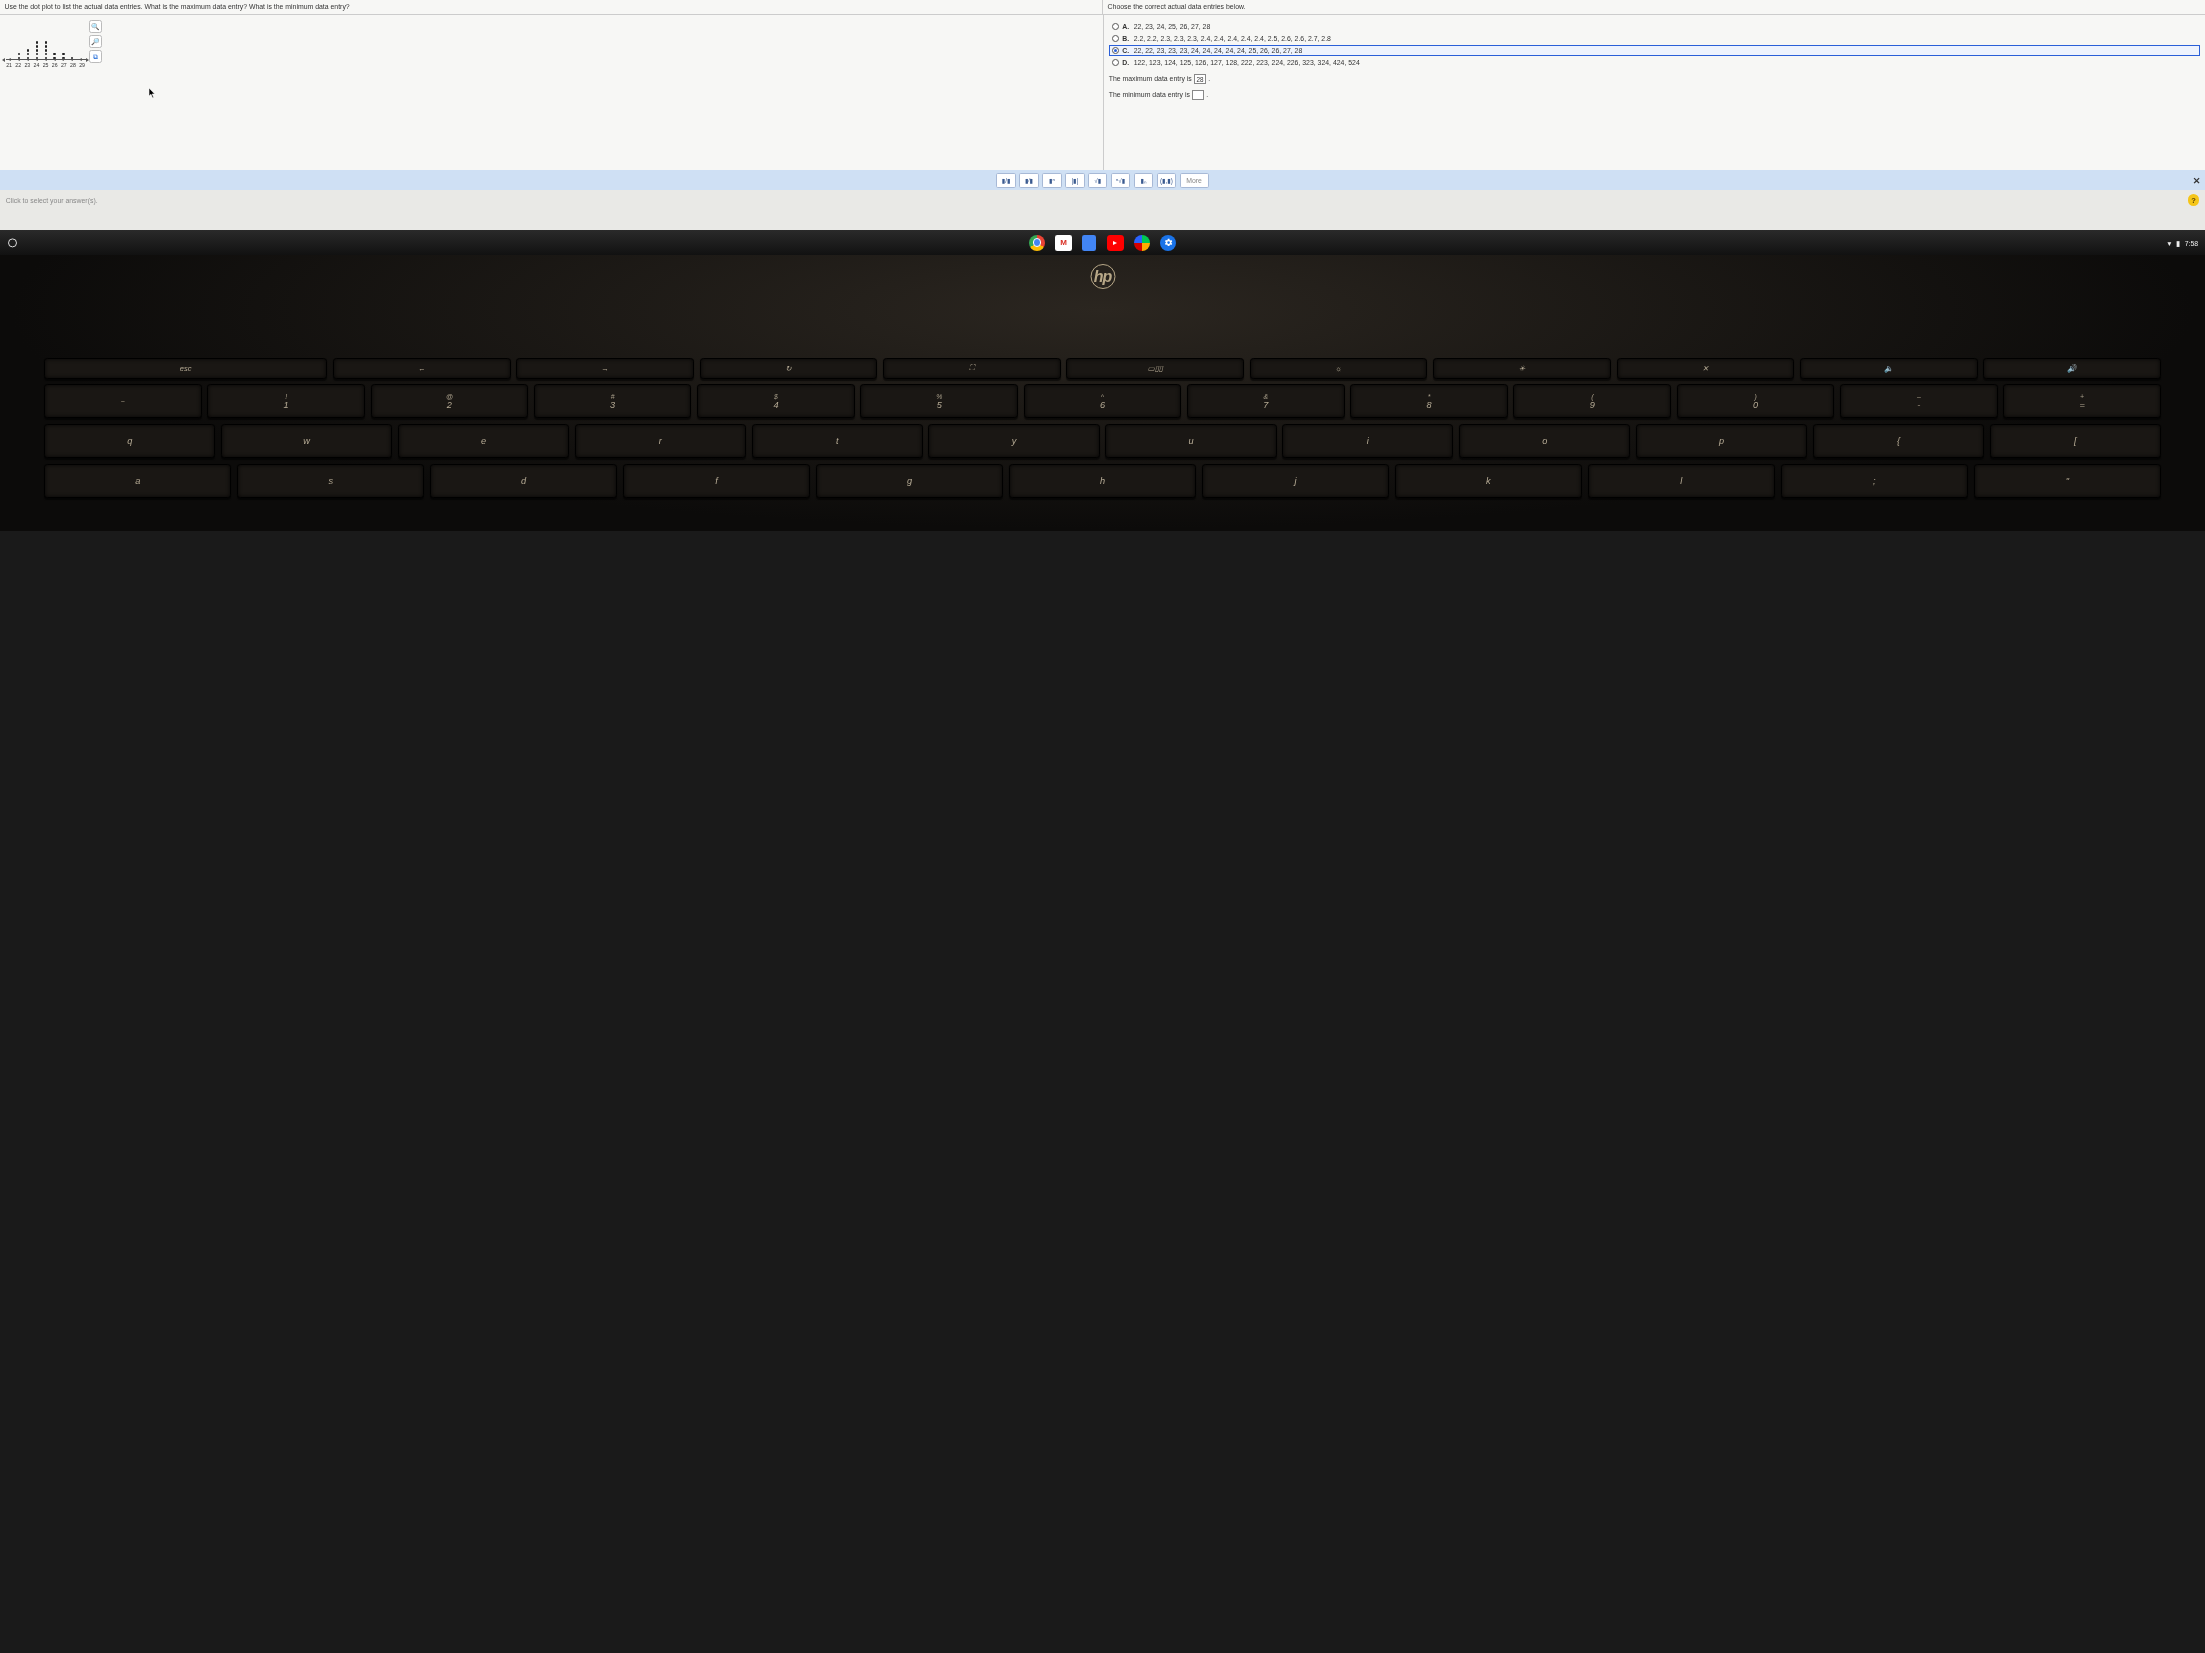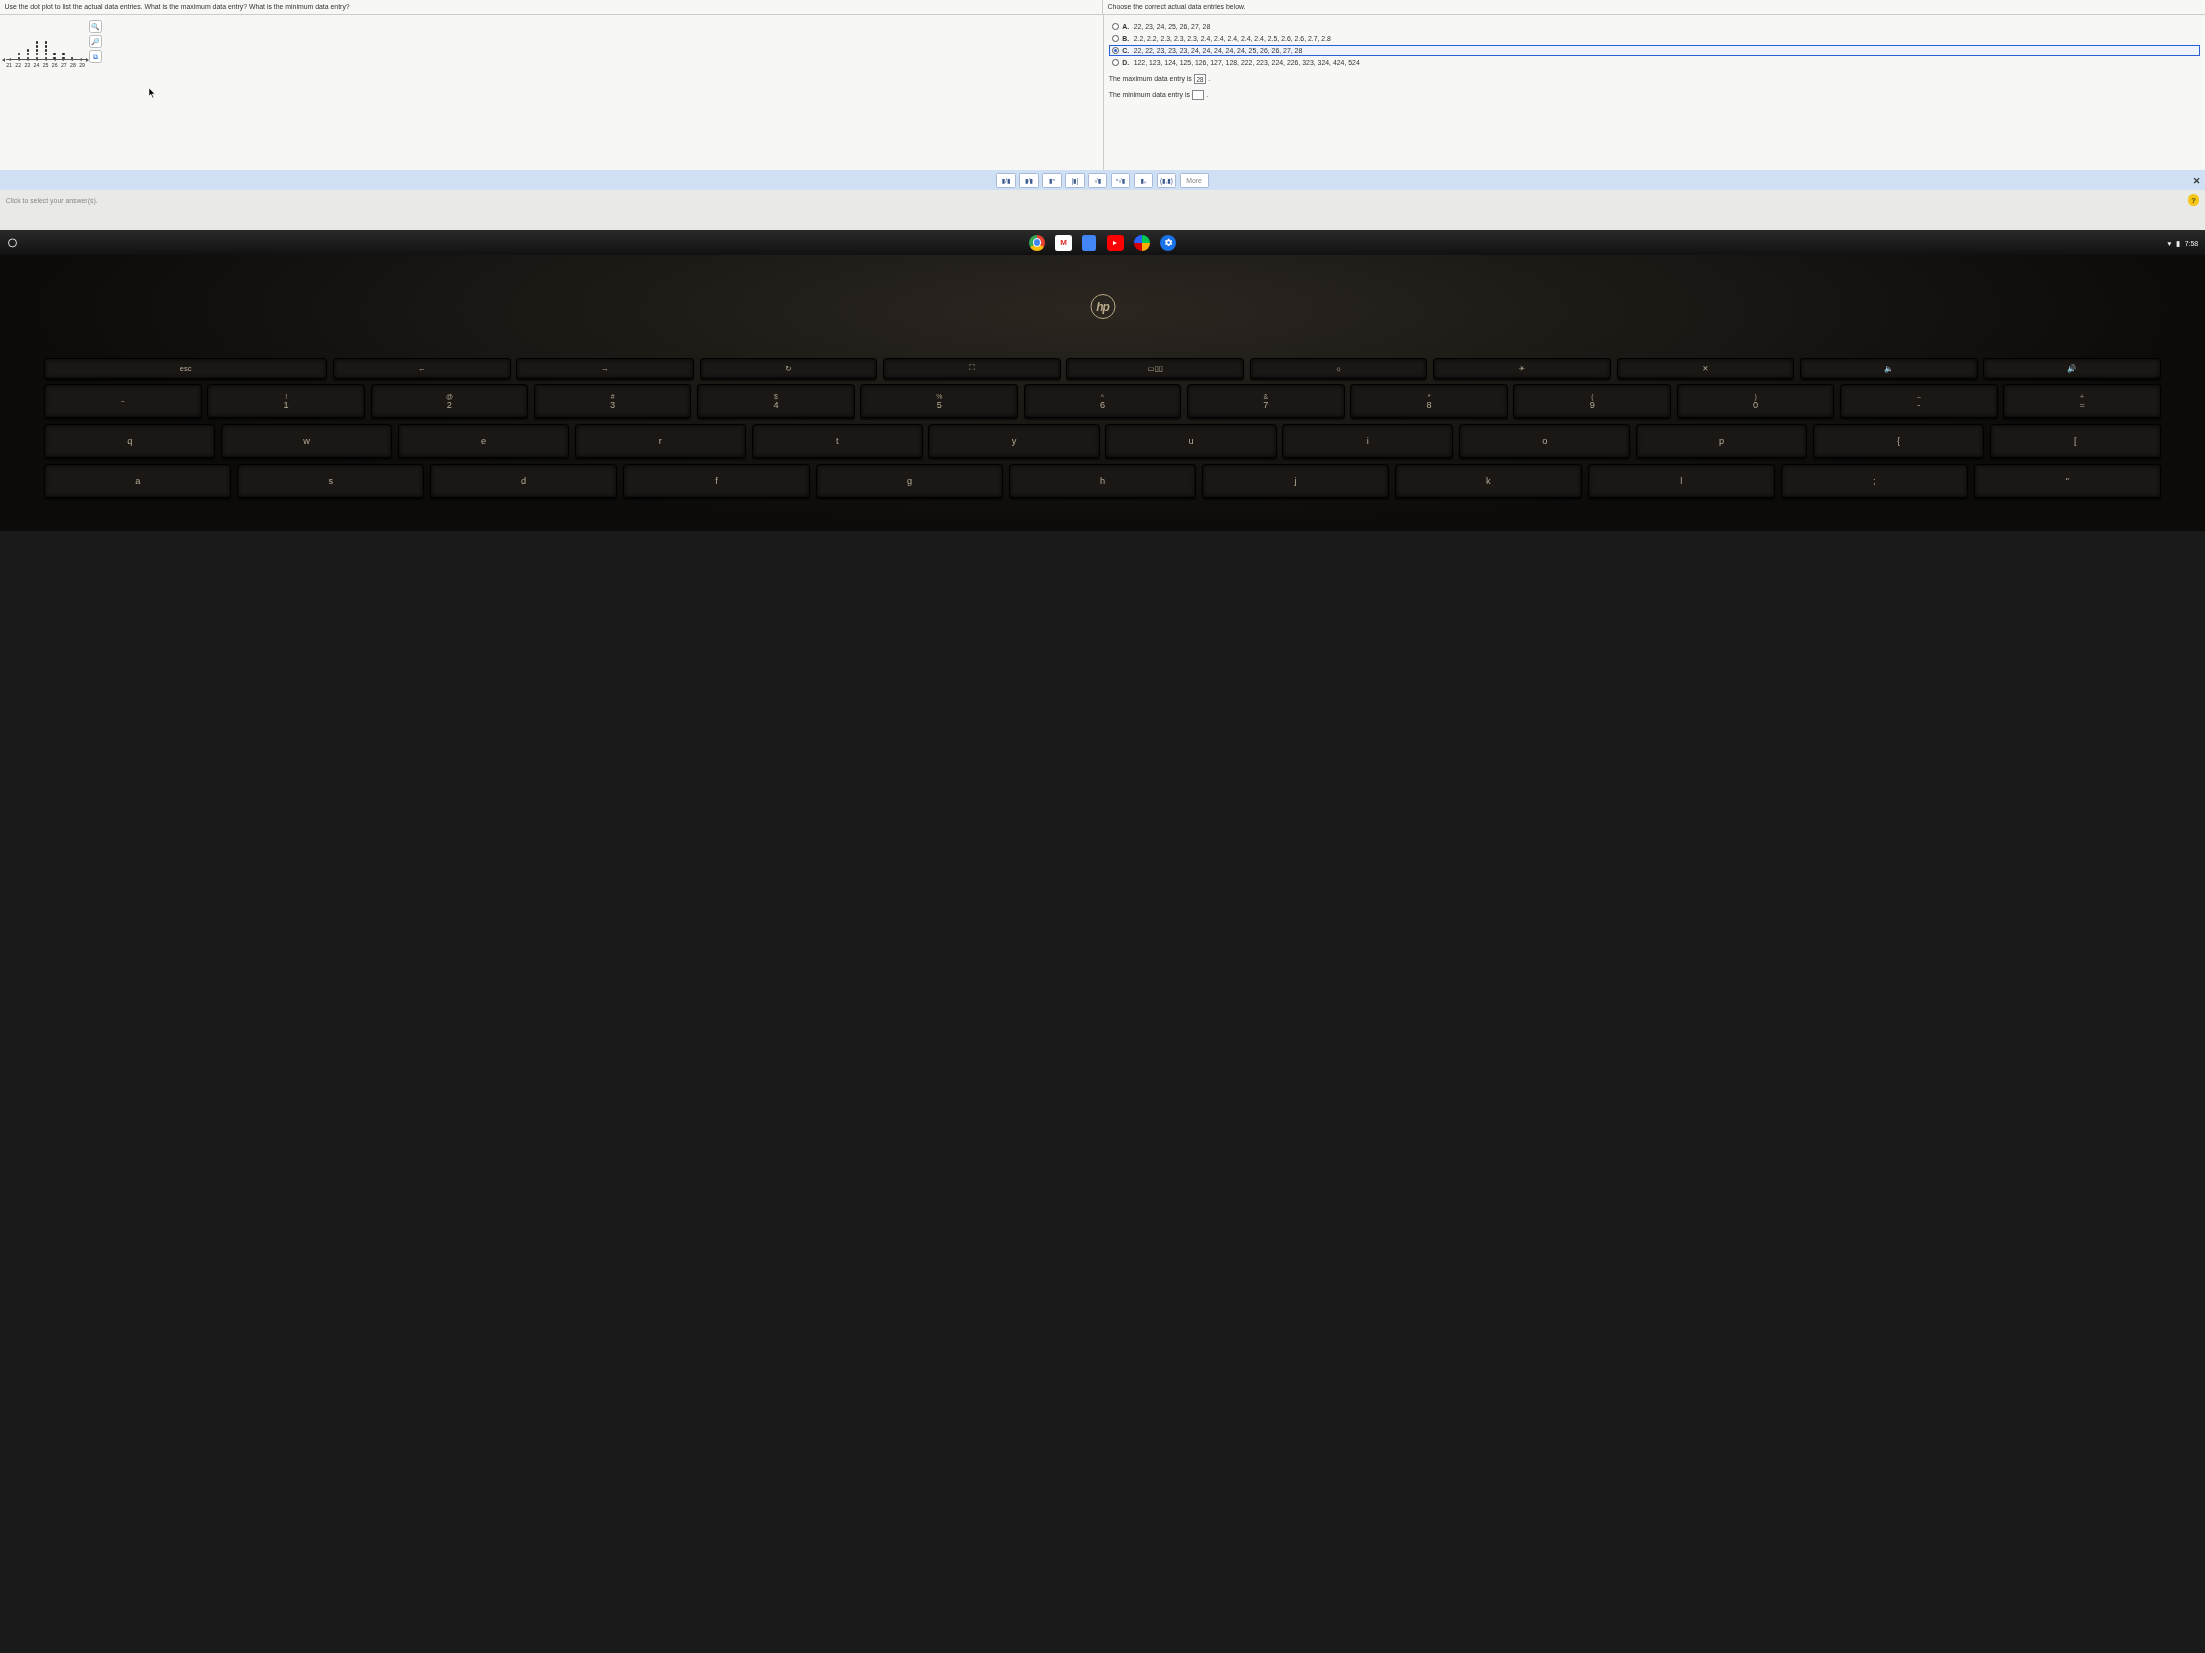--- a/index.html
+++ b/index.html
@@ -225,40 +225,41 @@
   
   .physical {
     flex:1;
     background: radial-gradient(ellipse at 50% 20%, #2b2620 0%, #0c0b0a 70%);
     min-height: 276px;
     position: relative;
     color:#a59a86;
     font-family: Arial, sans-serif;
   }
   .hp-logo {
-    position:absolute; top:39px; left:50%; transform:translateX(-50%);
-    font-style: italic; font-weight:bold; font-size:12px;
+    position:absolute; top:9px; left:50%; transform:translateX(-50%);
+    font-style: italic; font-weight:bold; font-size:16px;
     color:#b8a888;
     border:1.1px solid #b8a888; border-radius:50%; width:25px; height:25px;
     display:flex;align-items:center;justify-content:center;
     letter-spacing:-1.1px;
   }
   .kb { position:absolute; left:2%; right:2%; top:103px; display:flex; flex-direction:column; gap:5.7px;}
   .kb-row { display:flex; gap:5.7px; }
   .key {
     background:#1a1714;
     border:0.6px solid #000;
     border-radius:3.4px;
     box-shadow: inset 0 0 4.6px rgba(0,0,0,.8), 0 1.1px 1.1px rgba(0,0,0,.6);
     color:#b6ab95;
     display:flex; flex-direction:column; align-items:center; justify-content:center;
     font-size:9.2px;
     height:34px;
     flex:1;
     min-width:23px;
+    font-style:italic;
   }
   .key.small { height:20.7px; font-size:7.5px;}
   .key .upper { font-size:6.9px; opacity:.9; }
   .key.wide { flex:1.6; }
   .cursor-arrow {
     position: absolute;
     width: 6.9px; height: 10.3px;
     pointer-events: none;
   }
 </style>

